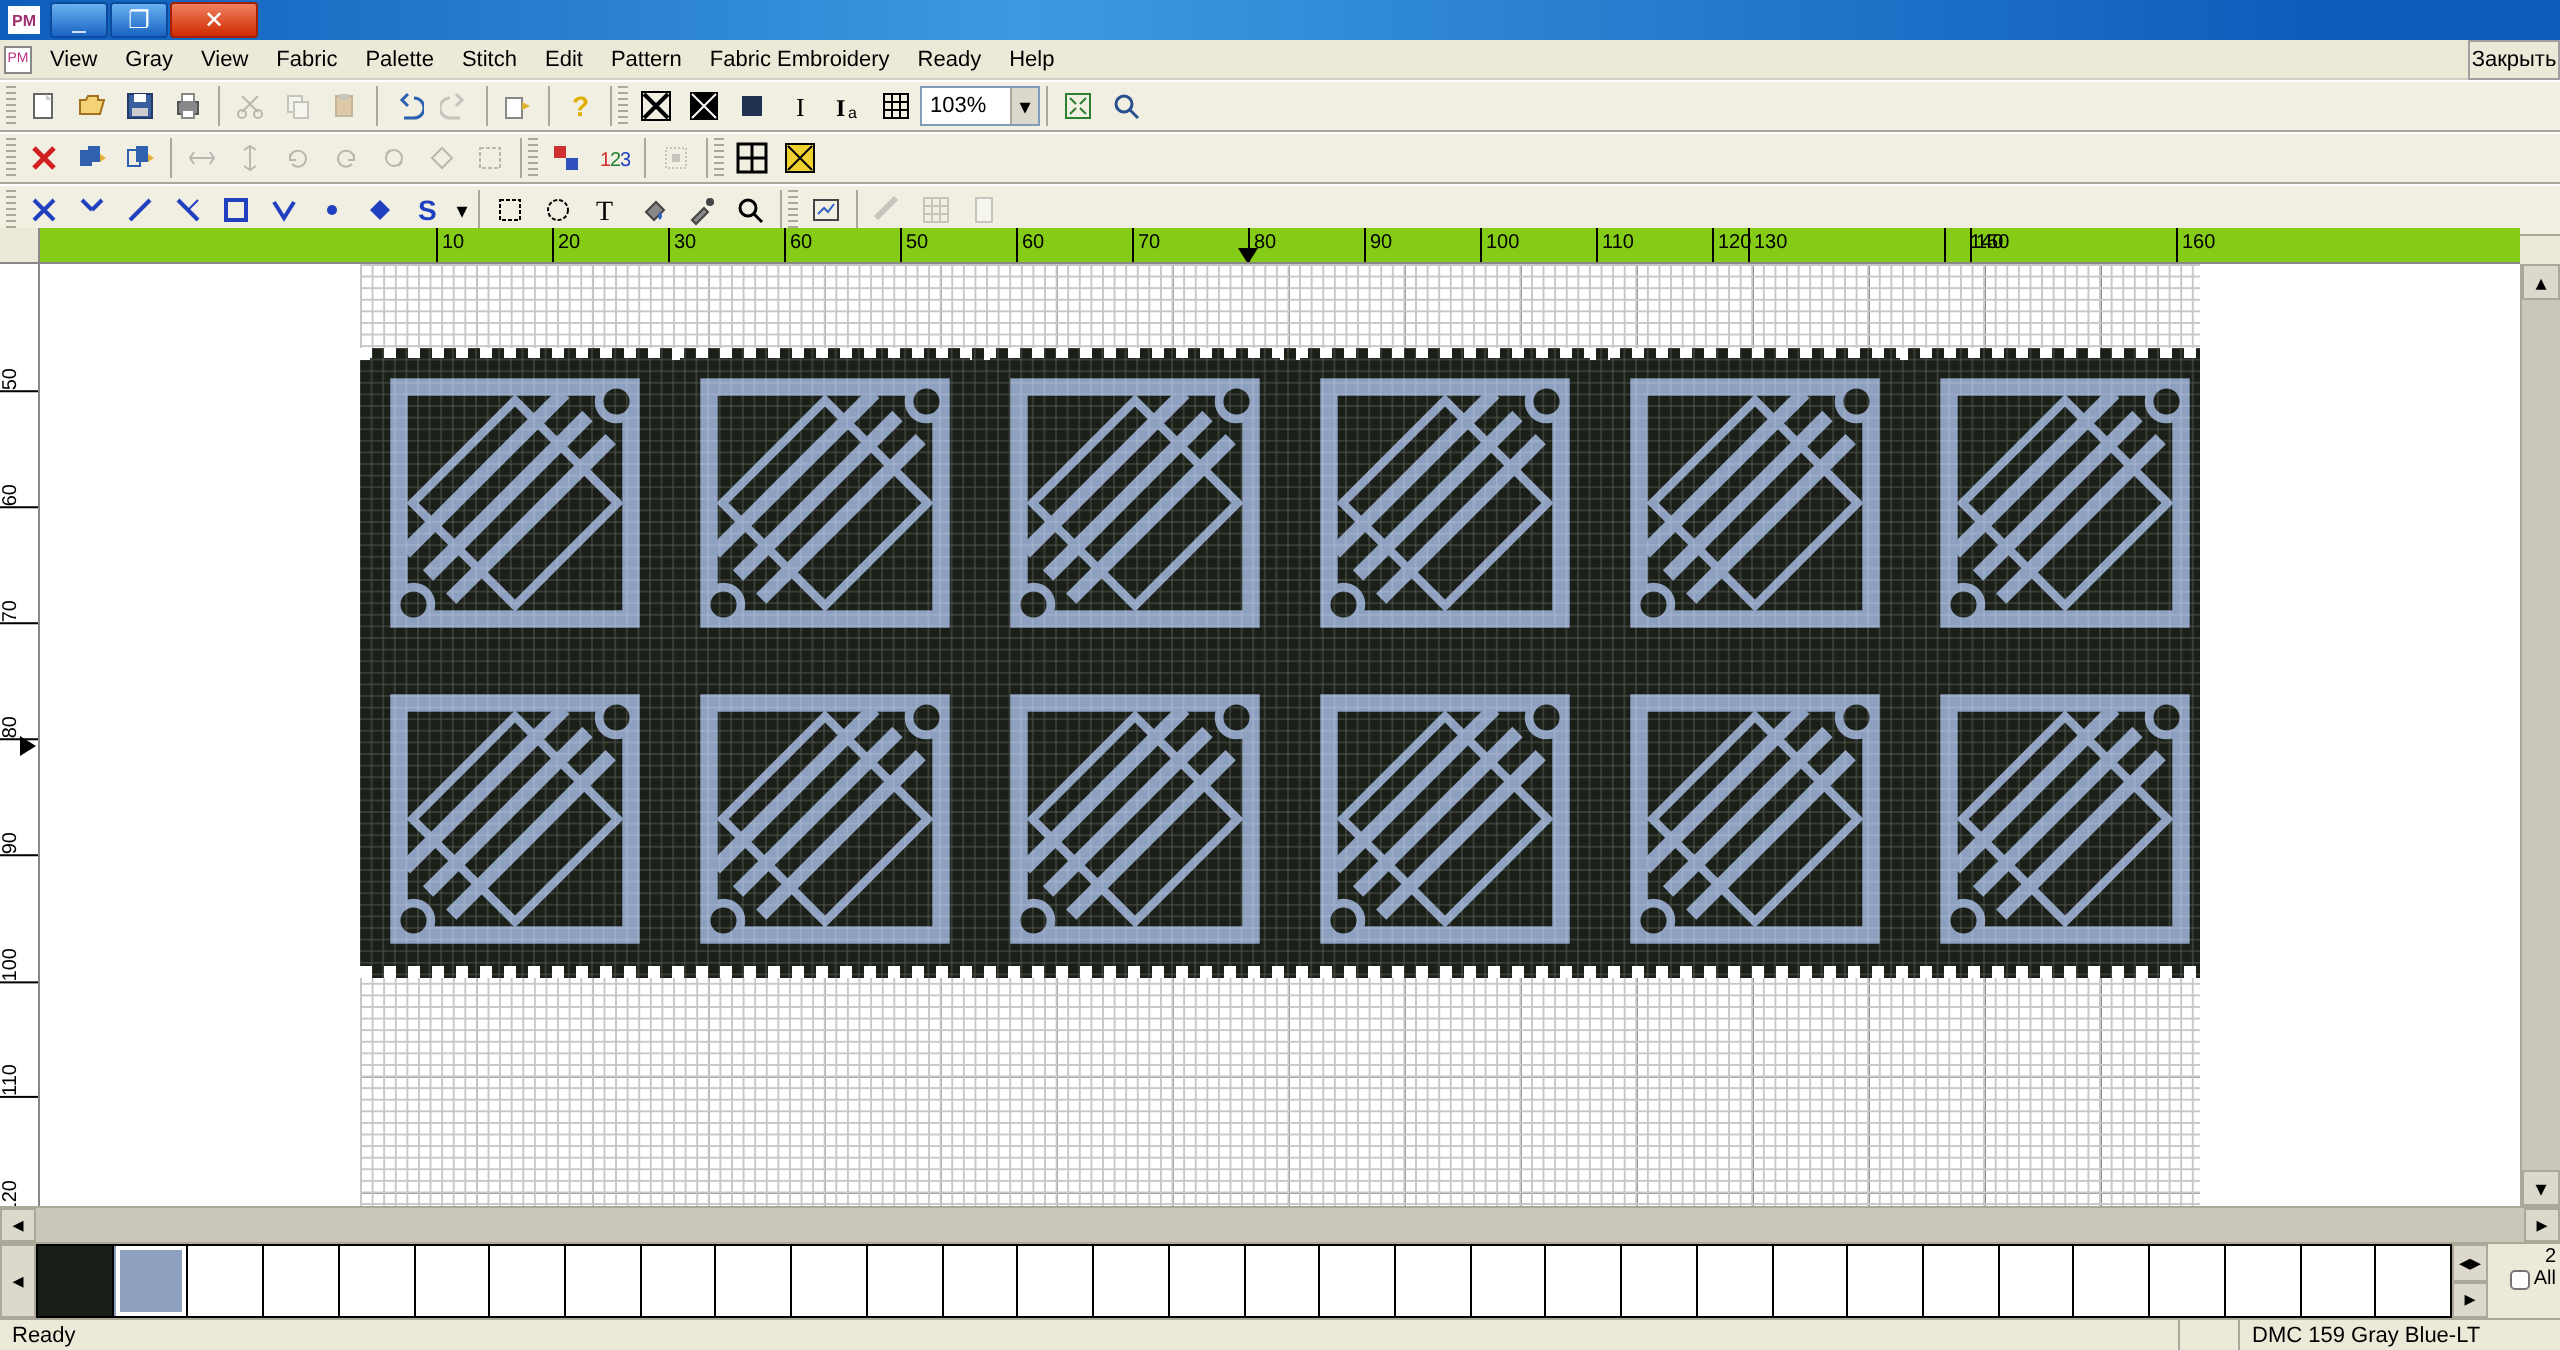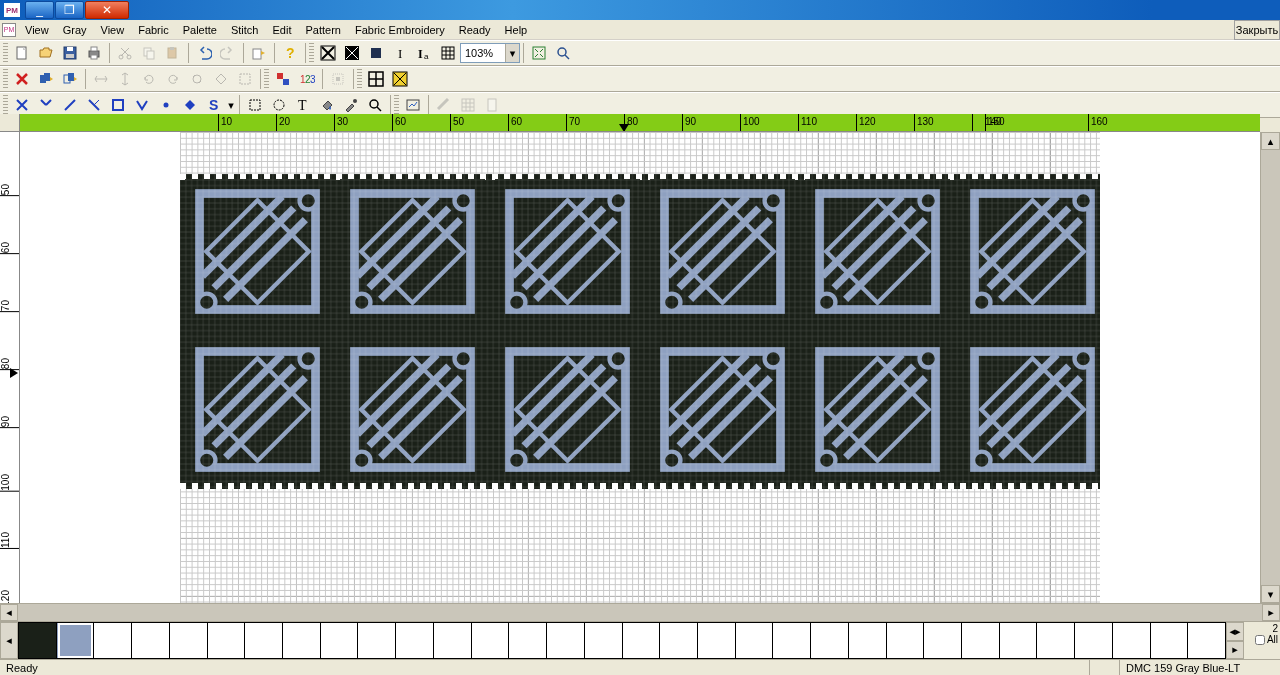--- a/index.html
+++ b/index.html
@@ -449,21 +449,21 @@
     <div class="tick" style="left: 314px;">30</div>
     <div class="tick" style="left: 372px;">60</div>
     <div class="tick" style="left: 430px;">50</div>
     <div class="tick" style="left: 488px;">60</div>
     <div class="tick" style="left: 546px;">70</div>
     <div class="tick" style="left: 604px;">80</div>
     <div class="tick" style="left: 662px;">90</div>
     <div class="tick" style="left: 720px;">100</div>
     <div class="tick" style="left: 778px;">110</div>
     <div class="tick" style="left: 836px;">120</div>
-    <div class="tick" style="left: 894px;">130</div>
+    <div class="tick" style="left: 854px;">130</div>
     <div class="tick" style="left: 952px; padding-left: 12px;">140</div>
     <div class="tick" style="left: 965px;">150</div>
     <div class="tick" style="left: 1068px;">160</div>
     <div class="marker" style="left: 599px;"></div>
   </div>
 <div class="ruler-v" id="ruler-v">
     <div class="tick" style="top: 50px;">50</div>
     <div class="tick" style="top: 108px;">60</div>
     <div class="tick" style="top: 166px;">70</div>
     <div class="tick" style="top: 224px;">80</div>

